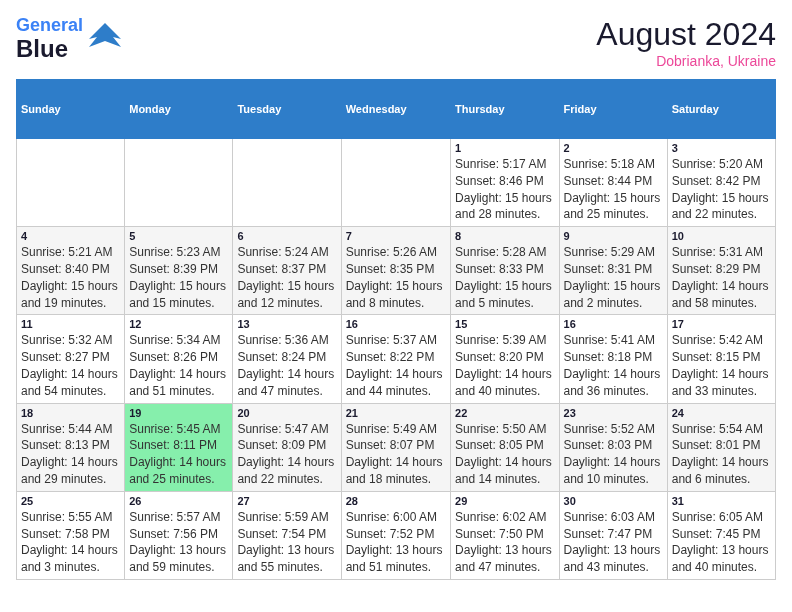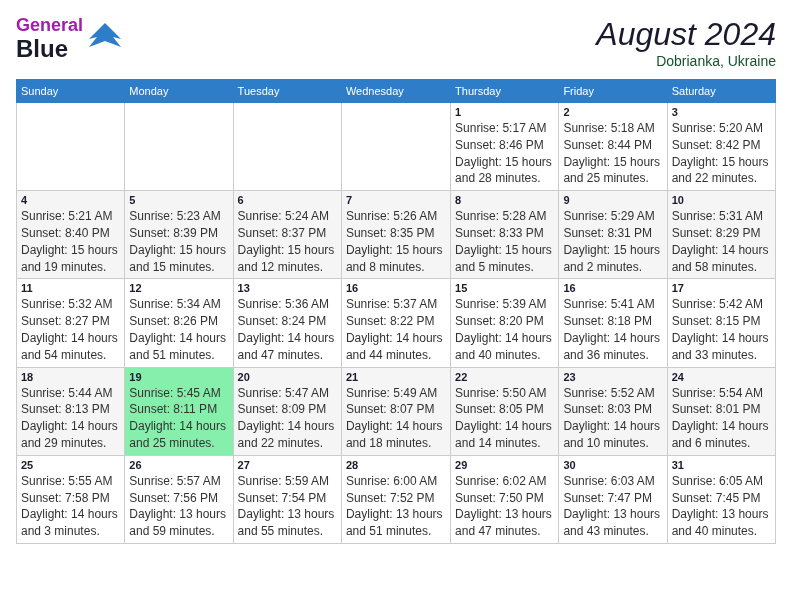--- a/index.html
+++ b/index.html
@@ -25,38 +25,37 @@
       display: flex;
       align-items: center;
     }
     .title-block {
       text-align: right;
     }
     .month-year {
       font-size: 32px;
       font-weight: normal;
       color: #1a1a2e;
-      font-style: italic;
     }
     .location {
       font-size: 14px;
-      color: #14532d;
+      color: #ec4899;
     }
     .calendar {
       width: 100%;
       border-collapse: collapse;
       font-size: 9.5px;
     }
     .calendar th {
       background: #2e7dc9;
       color: #fff;
-      padding: 5px 4px;
+      padding: 23px 4px;
       text-align: left;
       font-size: 11px;
-      font-weight: normal;
+      font-weight: bold;
       border: 1px solid #2e7dc9;
     }
     .calendar td {
       border: 1px solid #ccc;
       vertical-align: top;
       padding: 3px 4px;
       width: 113px;
       height: 80px;
       background: #fff;
     }
@@ -82,21 +81,21 @@
 </head>
 <body>
 
 <div class="page">
   <div class="header">
     <div class="logo">
       <div>
         <div style="display:flex;align-items:center;">
           <div>
             <div style="font-size:18px;font-weight:bold;color:#1a1a2e;line-height:1.1;">
-              <span style="color:#a21caf;">General</span>
+              <span style="color:#3b82f6;">General</span>
             </div>
             <div style="font-size:24px;font-weight:bold;color:#1a1a2e;line-height:1.1;">Blue</div>
           </div>
           <div style="margin-left:4px;">
             <svg width="36" height="36" viewBox="0 0 36 36">
               <polygon points="18,4 34,20 26,18 34,28 18,22 2,28 10,18 2,20" fill="#2e7dc9"></polygon>
             </svg>
           </div>
         </div>
       </div>

